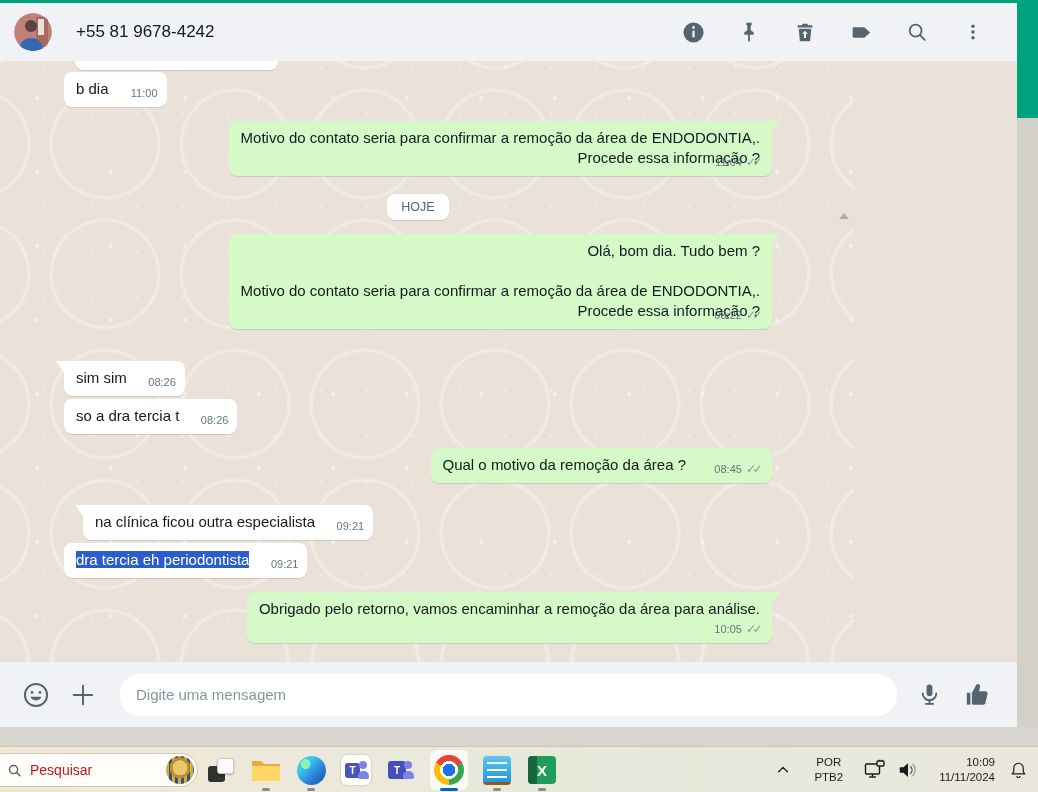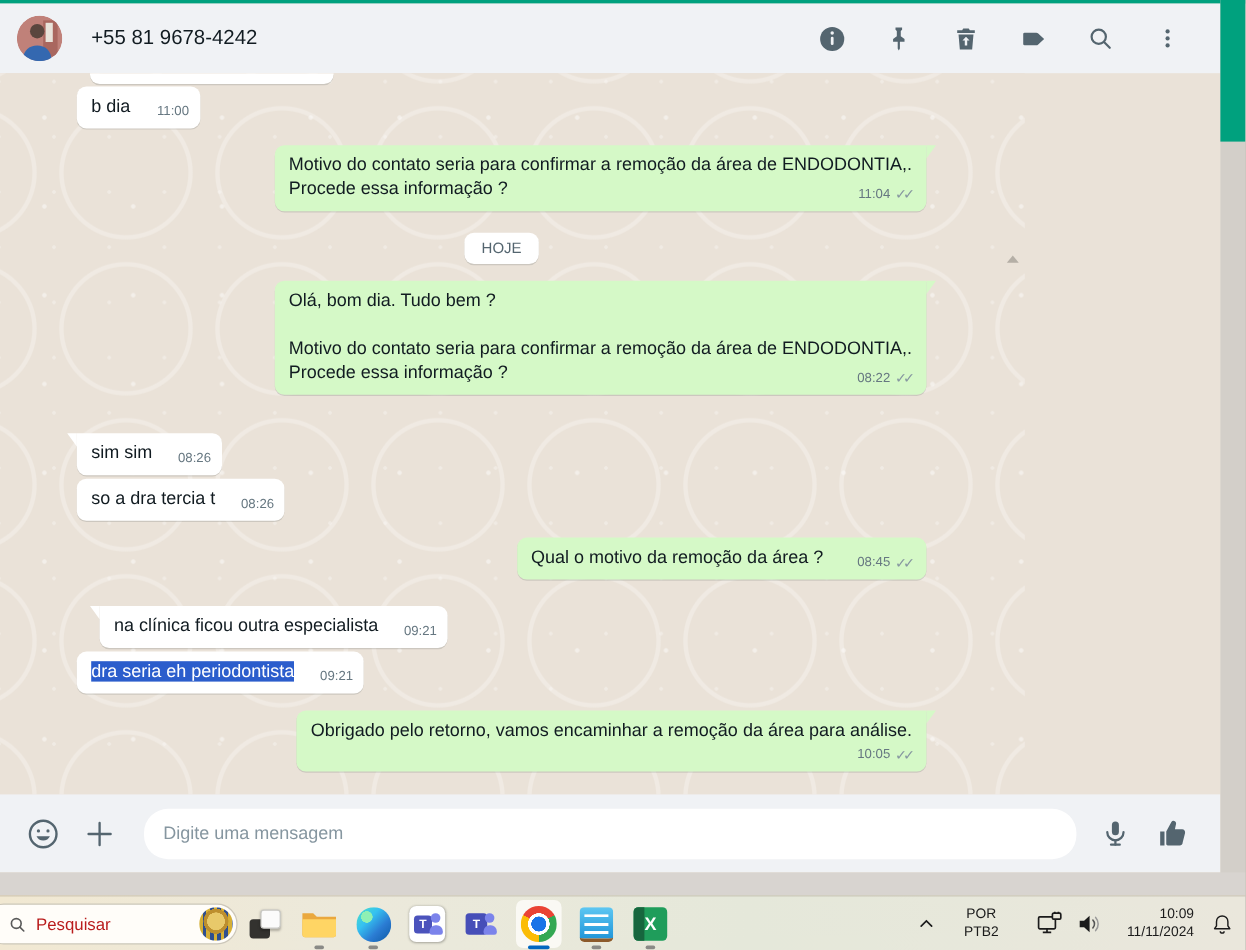--- a/index.html
+++ b/index.html
@@ -35,21 +35,21 @@
 
   
   .chat{position:absolute;top:61px;left:0;width:854px;height:601px;
     background-color:var(--chat-bg);
     background-image:
       radial-gradient(circle, rgba(255,255,255,.45) 1.5px, transparent 2.2px),
       radial-gradient(circle, rgba(255,255,255,.30) 1.2px, transparent 1.8px),
       radial-gradient(circle, transparent 56%, rgba(255,255,255,.28) 57%, rgba(255,255,255,.28) 60%, transparent 61%);
     background-size:74px 74px, 46px 46px, 130px 130px;
     background-position:0 0, 22px 30px, 40px 18px;
-    overflow:hidden;}
+    overflow:hidden;text-align:right;}
   .msg-list{display:flex;flex-direction:column;align-items:flex-start;
     padding:0 82px 0 64px;width:100%;height:100%;}
   .row{display:flex;width:100%;}
   .row.out{justify-content:flex-end;}
   .partial-bubble{width:203px;height:9px;background:#fff;border-radius:0 0 8px 8px;margin-left:11px;
     box-shadow:0 1px .5px rgba(11,20,26,.13);}
   .bubble{position:relative;max-width:565px;background:#fff;border-radius:8px;
     padding:7px 12px 8px 12px;font-size:15px;line-height:20px;color:var(--text);
     box-shadow:0 1px .5px rgba(11,20,26,.13);}
   .bubble.out{background:var(--out-bg);}
@@ -125,21 +125,21 @@
     background:repeating-linear-gradient(#fff 0 2.5px, transparent 2.5px 7px);}
   .xl{position:relative;width:28px;height:28px;background:#1f9d5b;border-radius:4px;}
   .xl::before{content:"";position:absolute;left:0;top:0;bottom:0;width:9px;background:#17663e;border-radius:4px 0 0 4px;}
   .xl-x{position:absolute;inset:0;display:flex;align-items:center;justify-content:center;
     color:#fff;font-weight:bold;font-size:15px;}
   .tray{position:absolute;right:10px;top:0;height:46px;display:flex;align-items:center;gap:10px;color:#1b1b1b;}
   .tray-block{font-size:11.5px;line-height:1.3;text-align:center;cursor:pointer;}
   .tray-block.right{text-align:right;}
   .tray-ic{display:flex;align-items:center;justify-content:center;cursor:pointer;}
   .chev{margin-right:14px;}
-  .lang{margin-right:21px;}
+  .lang{margin-right:10px;}
   .clock{margin:0 4px 0 10px;}
 </style>
 </head>
 <body>
 
 <div id="app">
   <div class="top-line"></div>
 
   <div class="header">
     <div class="avatar">
@@ -233,21 +233,21 @@
               <span class="time">08:45</span>
               <span class="ticks">✓✓</span>
             </span></div>
         </div>
         <div class="row in" style="margin-top: 22px; padding-left: 19px;">
           <div class="bubble in tl pad-in"><span class="tail l"></span><span class="msg-text">na clínica ficou outra especialista</span><span class="meta">
               <span class="time">09:21</span>
             </span></div>
         </div>
         <div class="row in" style="margin-top: 3px;">
-          <div class="bubble in pad-in"><span class="msg-text"><span class="sel">dra seria eh periodontista</span></span><span class="meta">
+          <div class="bubble in pad-in"><span class="msg-text"><span class="sel">dra tercia eh periodontista</span></span><span class="meta">
               <span class="time">09:21</span>
             </span></div>
         </div>
         <div class="row out" style="margin-top: 14px;">
           <div class="bubble out tr time-row"><span class="tail r"></span><span class="msg-text">Obrigado pelo retorno, vamos encaminhar a remoção da área para análise.</span><span class="meta">
               <span class="time">10:05</span>
               <span class="ticks">✓✓</span>
             </span></div>
         </div>
       </div>

